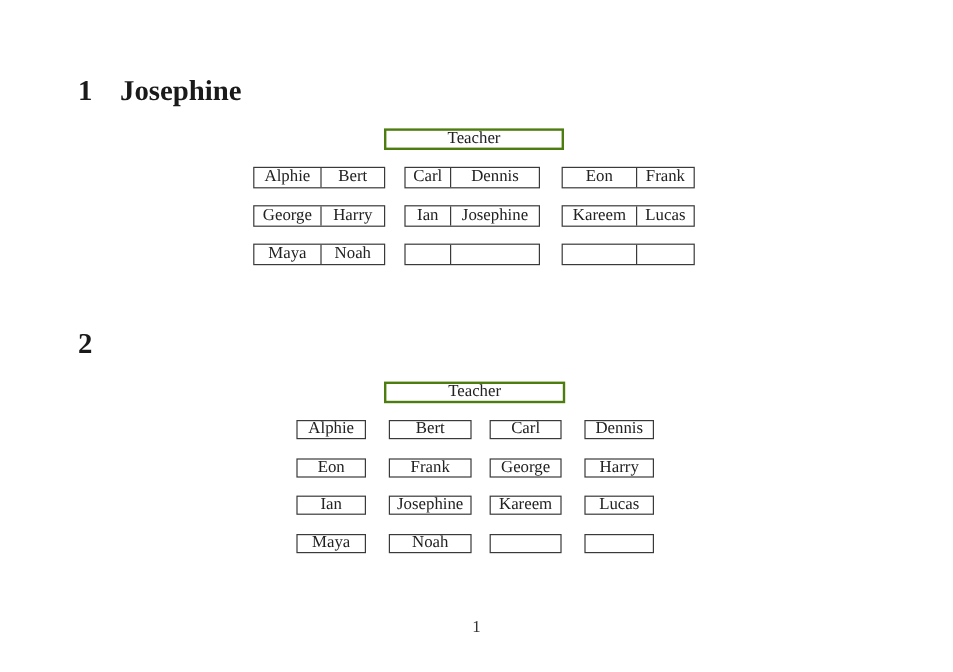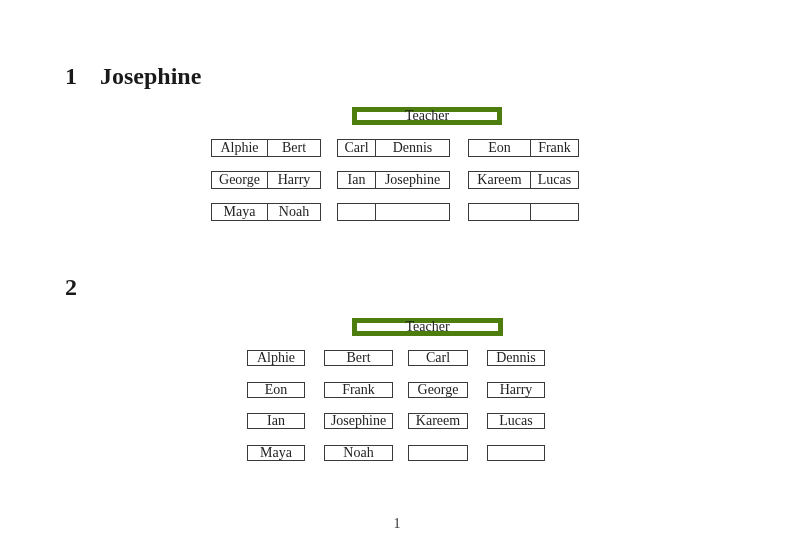--- a/index.html
+++ b/index.html
@@ -26,29 +26,28 @@
     white-space: nowrap;
   }
   .heading .num {
     display: inline-block;
     width: 35px;
   }
   .teacher-box {
     position: absolute;
     box-sizing: border-box;
     height: 18px;
-    border: 5px solid #4d7c0f;
+    border: 2px solid #4d7c0f;
     background: #ffffff;
     display: flex;
     align-items: center;
     justify-content: center;
     font-size: 14px;
     line-height: 1;
     color: #222222;
-    margin-left: 32px;
   }
   .desk {
     position: absolute;
     box-sizing: border-box;
     height: 18px;
     border: 1px solid #3a3a3a;
     background: #ffffff;
     display: flex;
   }
   .desk .cell {

